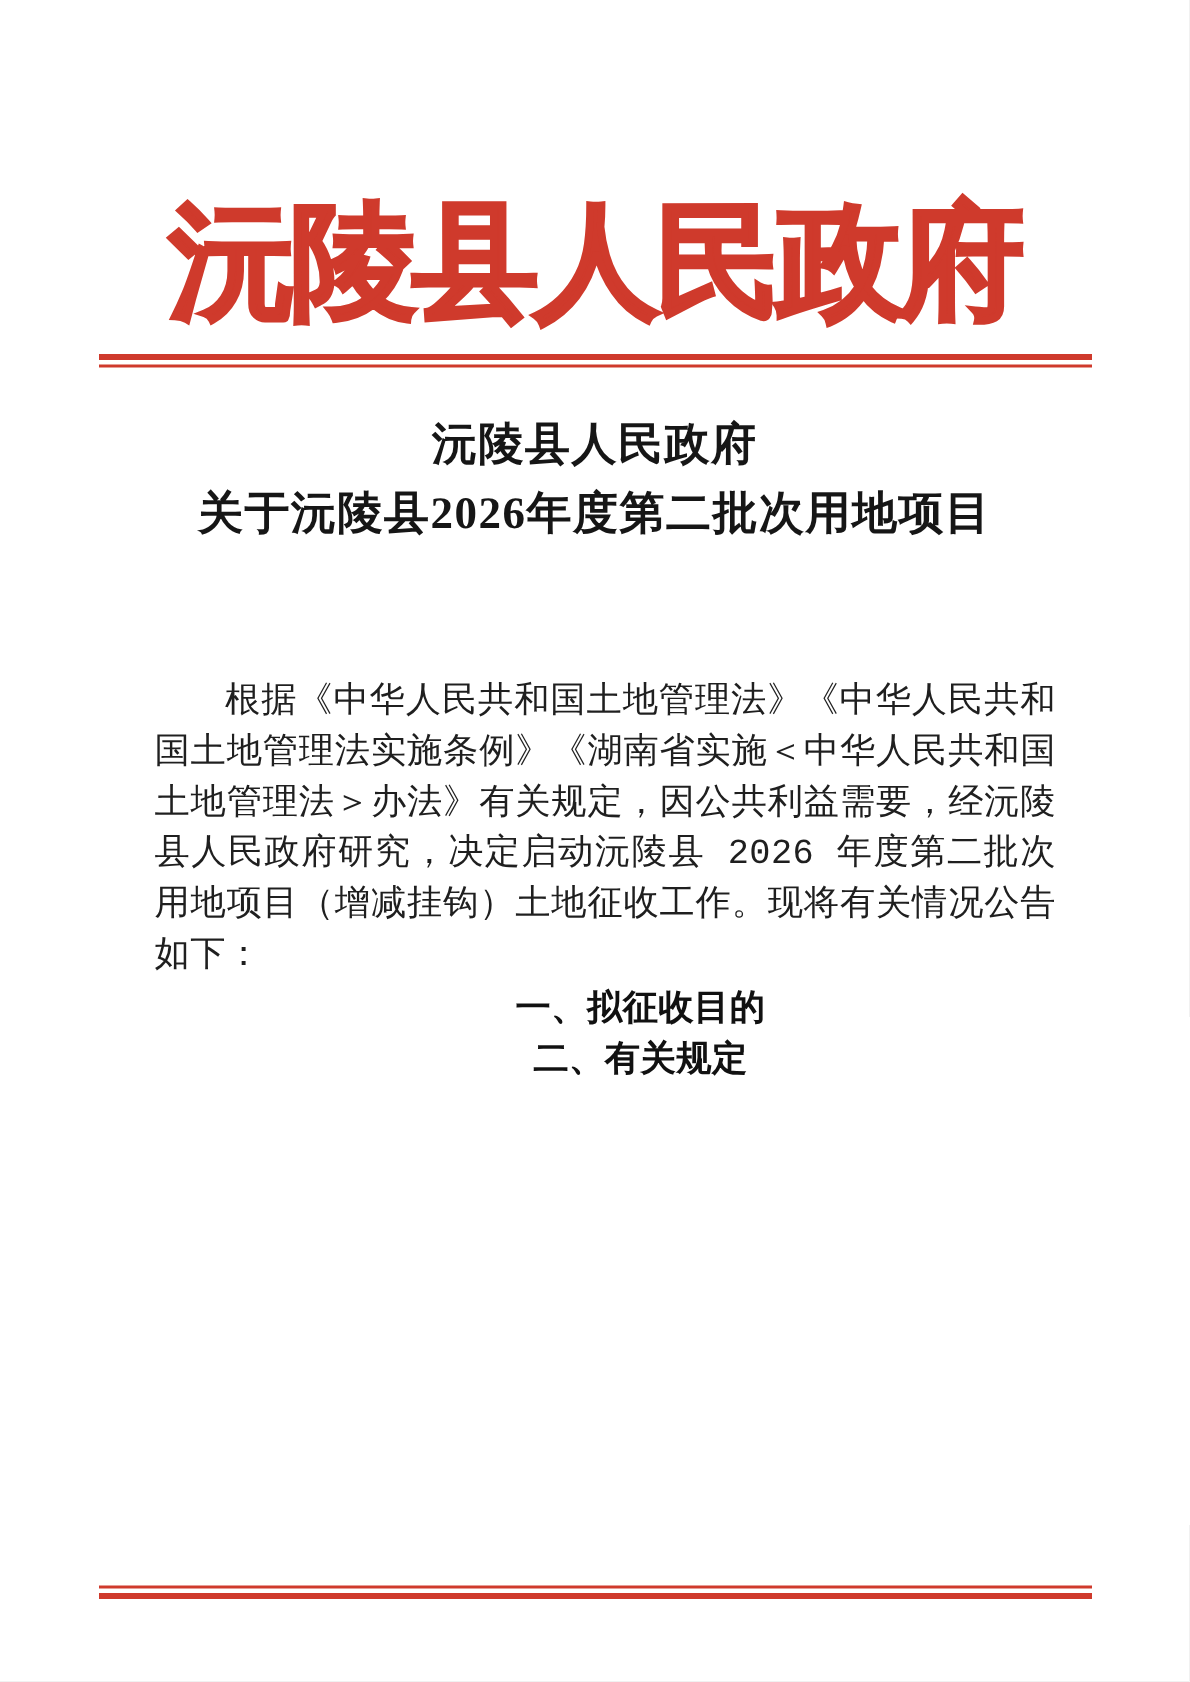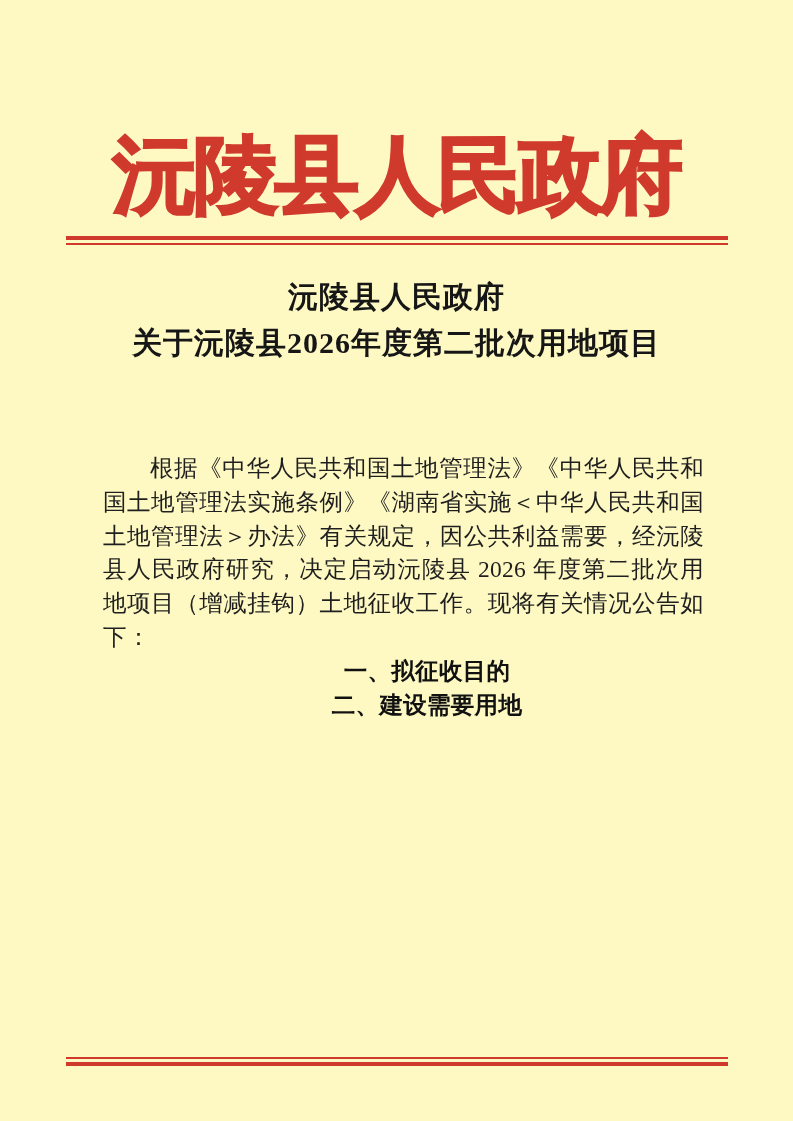--- a/index.html
+++ b/index.html
@@ -4,21 +4,21 @@
 <style>
   * { margin: 0; padding: 0; box-sizing: border-box; }
   html, body { background: #e8e8e8; }
   body { font-family: "Liberation Serif", serif; }
 
   .page {
     position: relative;
     width: 793px;
     height: 1121px;
     margin: 0 auto;
-    background: #fef9c3;
+    background: #ffffff;
     overflow: hidden;
     color: #1c1c1c;
   }
 
   
   .banner {
     position: absolute;
     top: 124px;
     left: 0;
     width: 100%;
@@ -68,20 +68,21 @@
     width: 601px;
     font-size: 23.5px;
     line-height: 33.8px;
     text-align: justify;
     letter-spacing: 0.3px;
     color: #1f1f1f;
   }
   .body-text p {
     text-indent: 2em;
     margin: 0;
+    font-family: Liberation Mono, monospace;
   }
   .body-text .section-heading {
     text-indent: 2em;
     font-family: "Liberation Sans", sans-serif;
     font-weight: bold;
     font-size: 23.5px;
     line-height: 33.8px;
     letter-spacing: 0.3px;
     color: #111111;
     text-align: center;
@@ -101,21 +102,21 @@
   </div>
 
   <div class="title-block">
     <div>沅陵县人民政府</div>
     <div>关于沅陵县2026年度第二批次用地项目</div>
   </div>
 
   <div class="body-text">
     <p>根据《中华人民共和国土地管理法》《中华人民共和国土地管理法实施条例》《湖南省实施＜中华人民共和国土地管理法＞办法》有关规定，因公共利益需要，经沅陵县人民政府研究，决定启动沅陵县 2026 年度第二批次用地项目（增减挂钩）土地征收工作。现将有关情况公告如下：</p>
     <div class="section-heading">一、拟征收目的</div>
-    <div class="section-heading">二、建设需要用地</div>
+    <div class="section-heading">二、有关规定</div>
   </div>
 
   <div class="rule rule-footer">
     <div class="bar-thin"></div>
     <div class="bar-gap"></div>
     <div class="bar-thick"></div>
   </div>
 
 </div>
 

